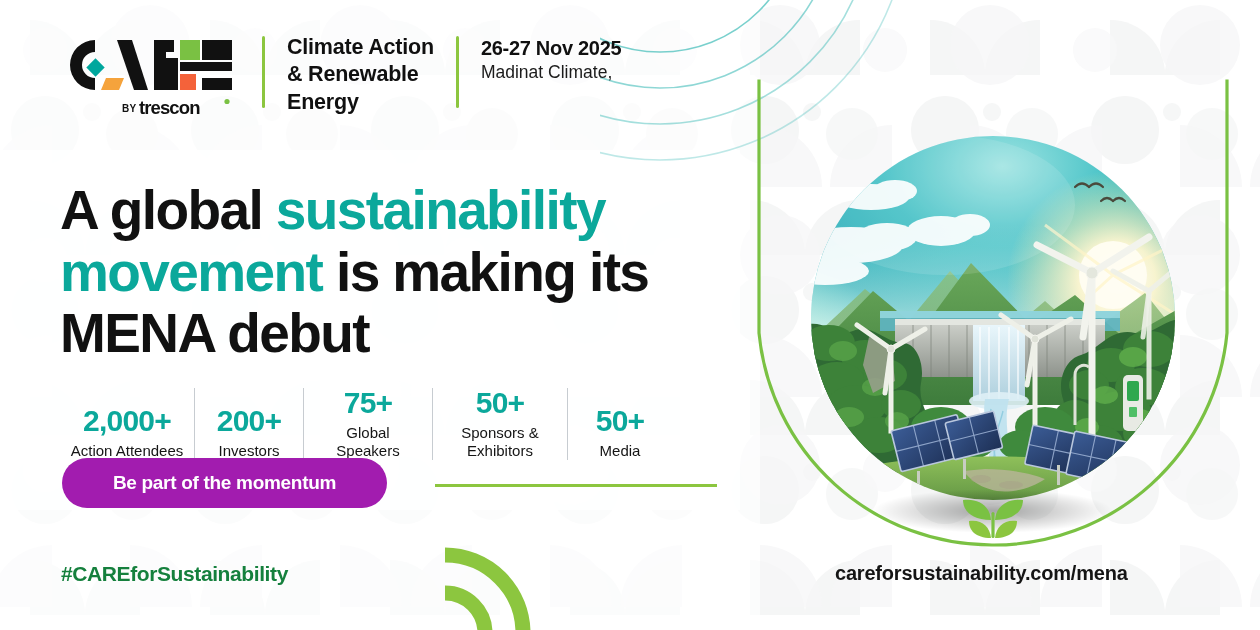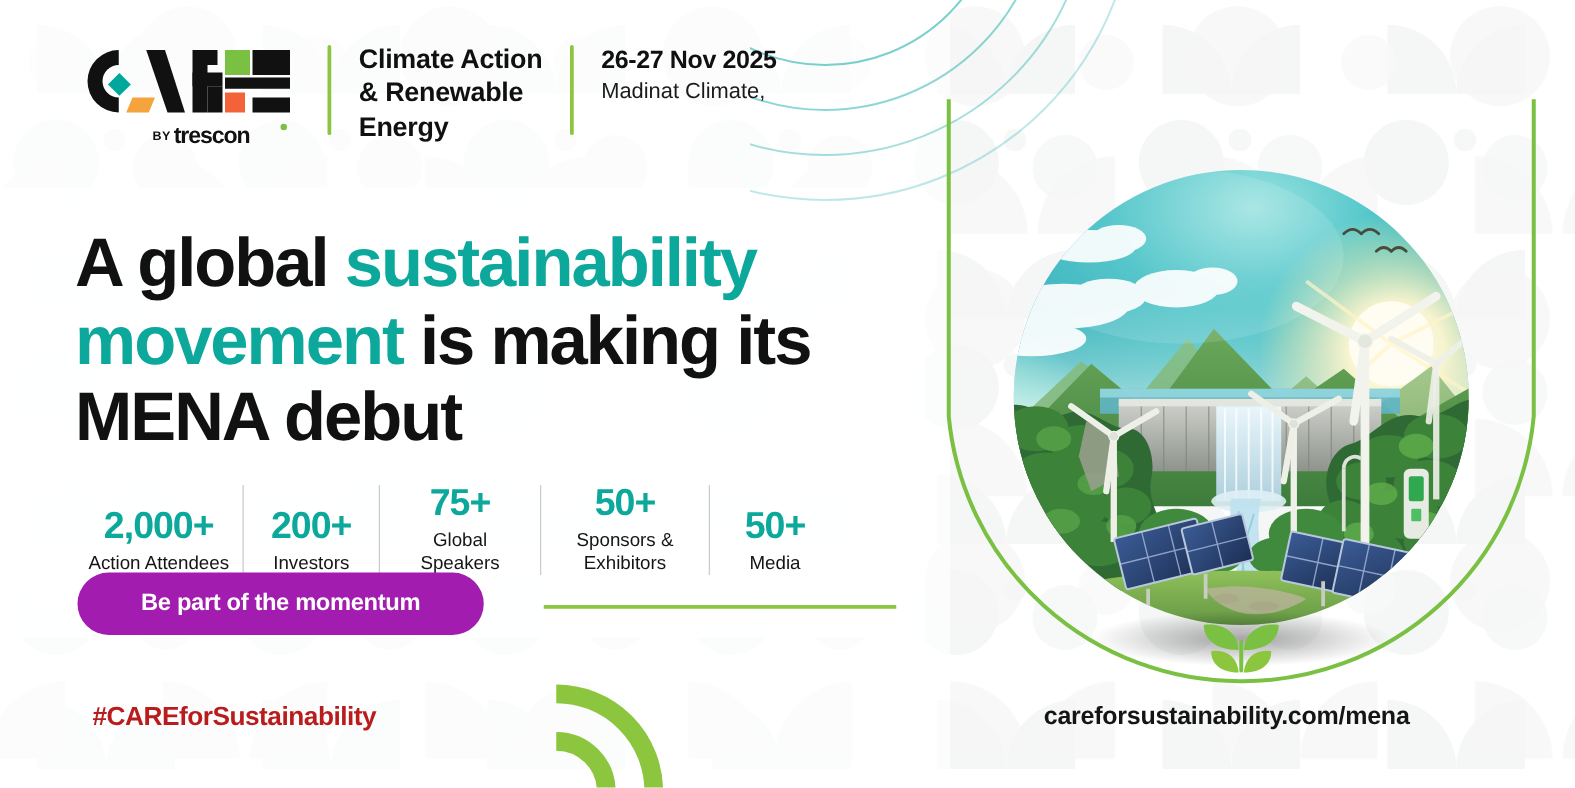--- a/index.html
+++ b/index.html
@@ -91,22 +91,22 @@
     font-family:"Liberation Sans", sans-serif;
     letter-spacing:-0.3px;
   }
   .greenrule{
     position:absolute; left:435px; top:484px; width:282px; height:3px;
     background:#8CC63F; z-index:5;
   }
 
   
   .hashtag{
-    position:absolute; left:74px; top:562px; z-index:5;
-    font-size:21px; font-weight:700; color:#b91c1c; letter-spacing:-0.4px;text-align:right;
+    position:absolute; left:61px; top:562px; z-index:5;
+    font-size:21px; font-weight:700; color:#15803d; letter-spacing:-0.4px;text-align:right;
   }
   .siteurl{
     position:absolute; left:835px; top:562px; z-index:5;
     font-size:20px; font-weight:700; color:#151515; letter-spacing:-0.2px;
   }
 
   
   .hero{
     position:absolute; left:745px; top:75px; width:490px; height:490px; z-index:3;
   }

